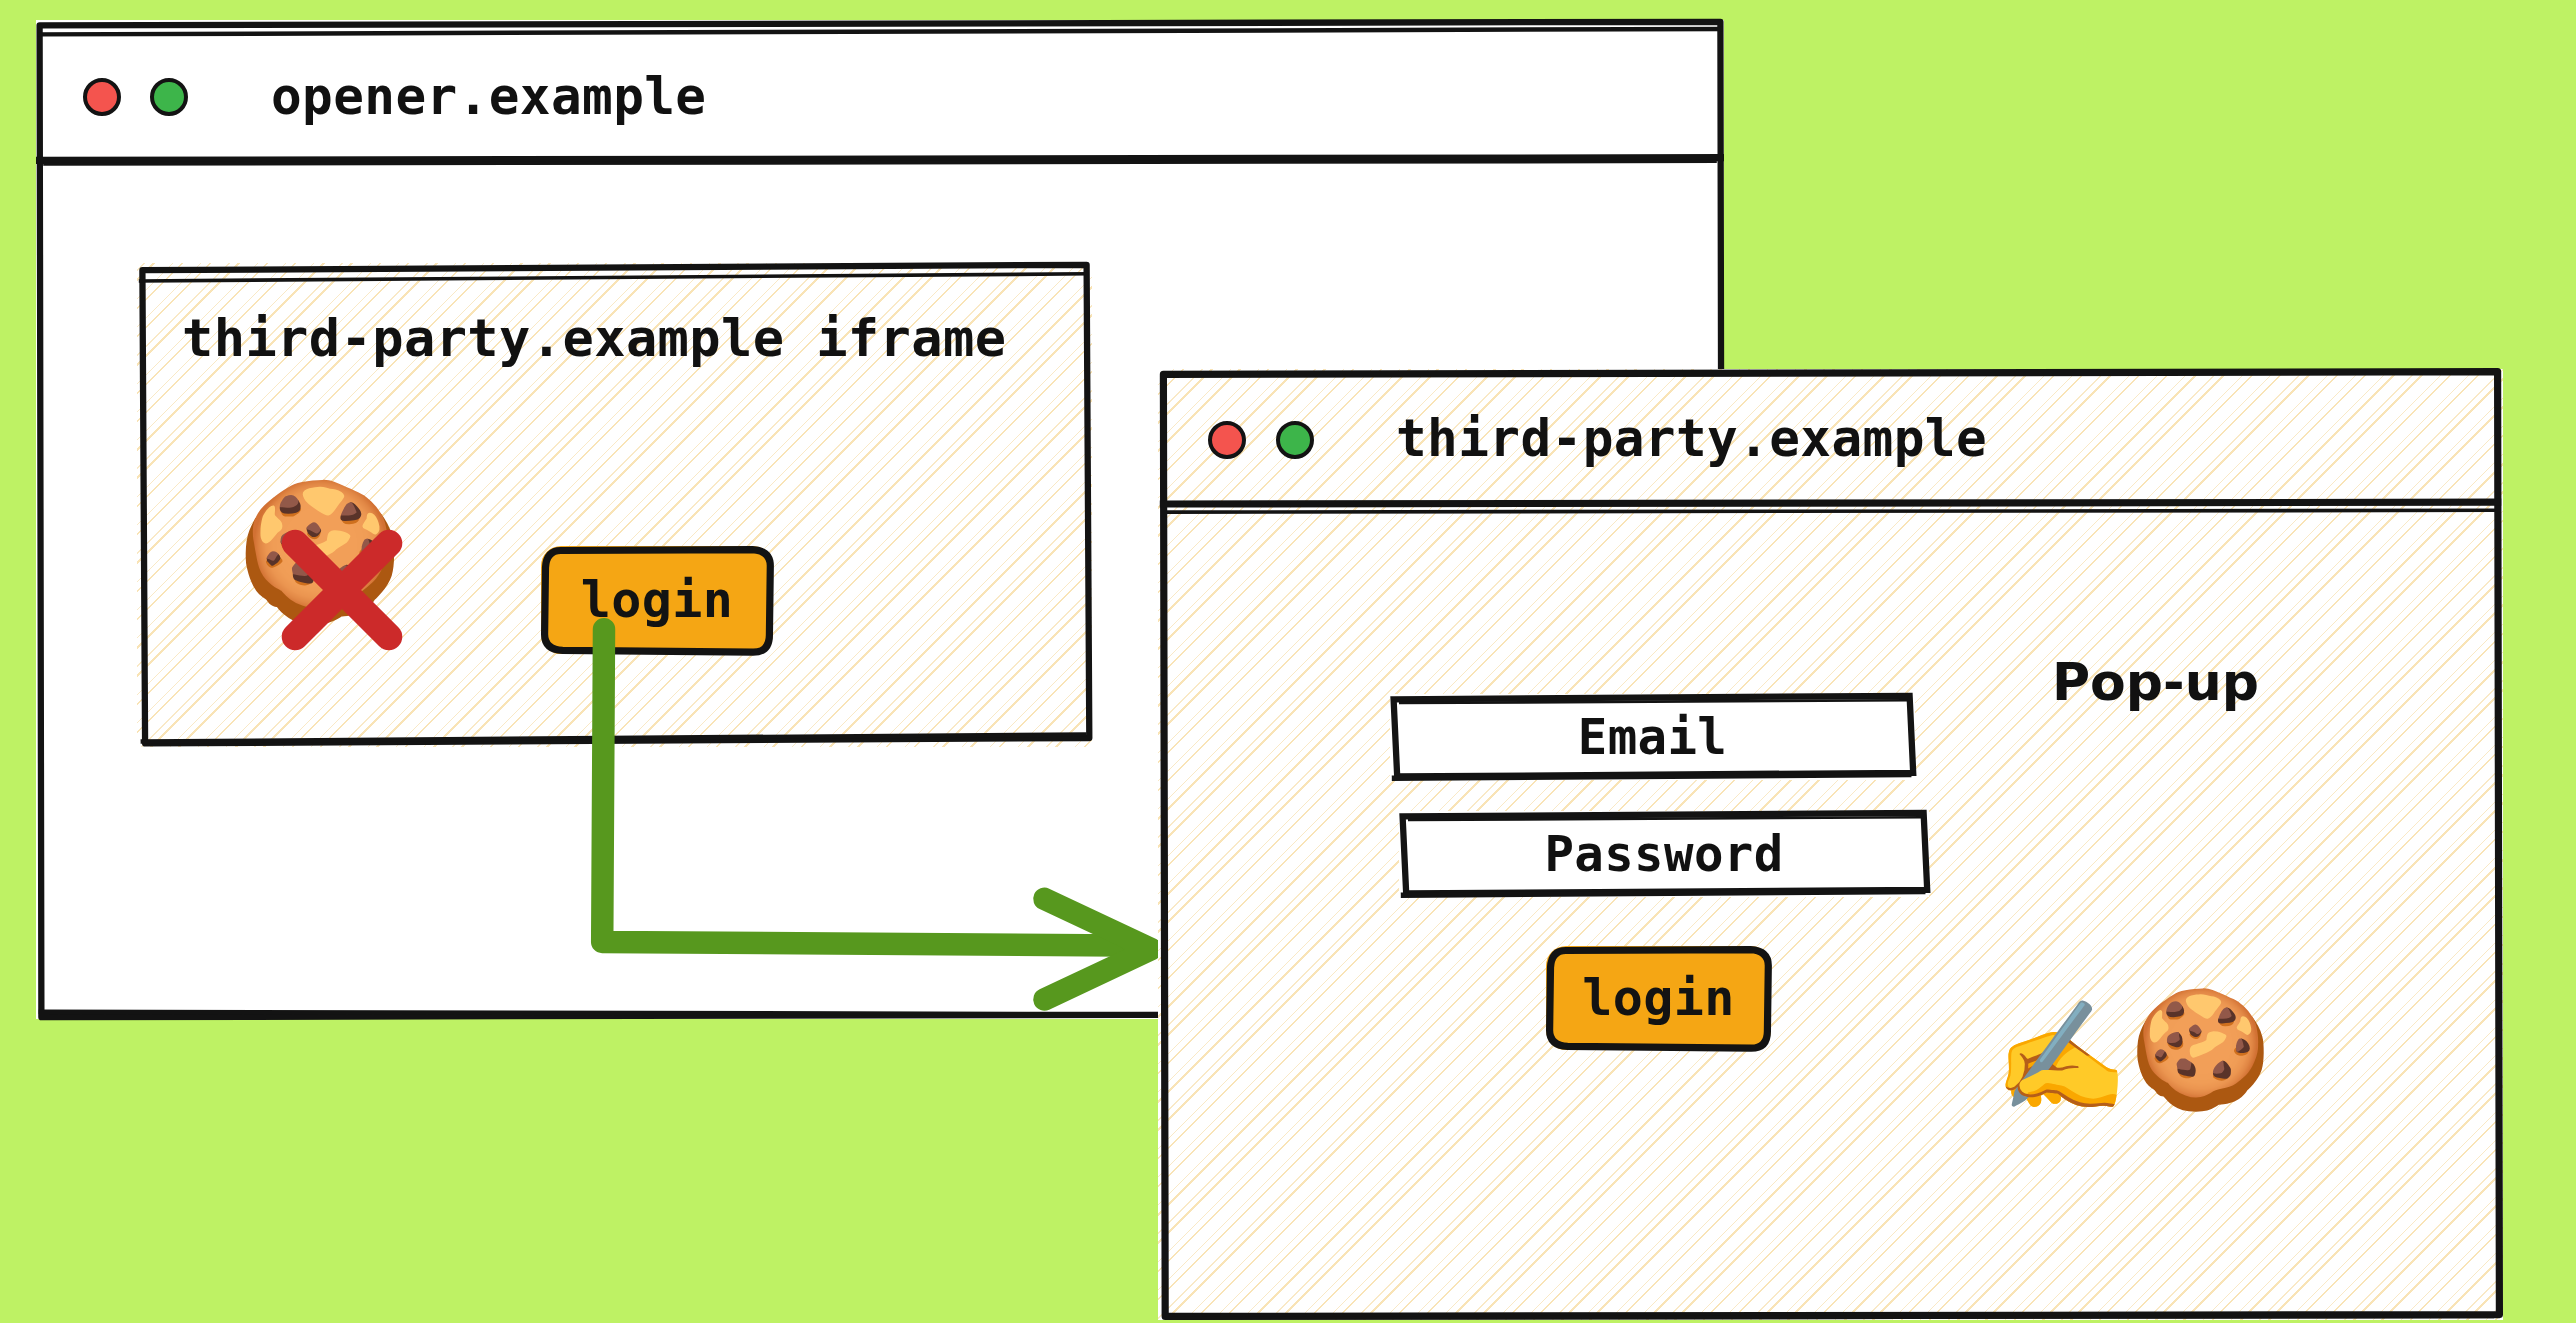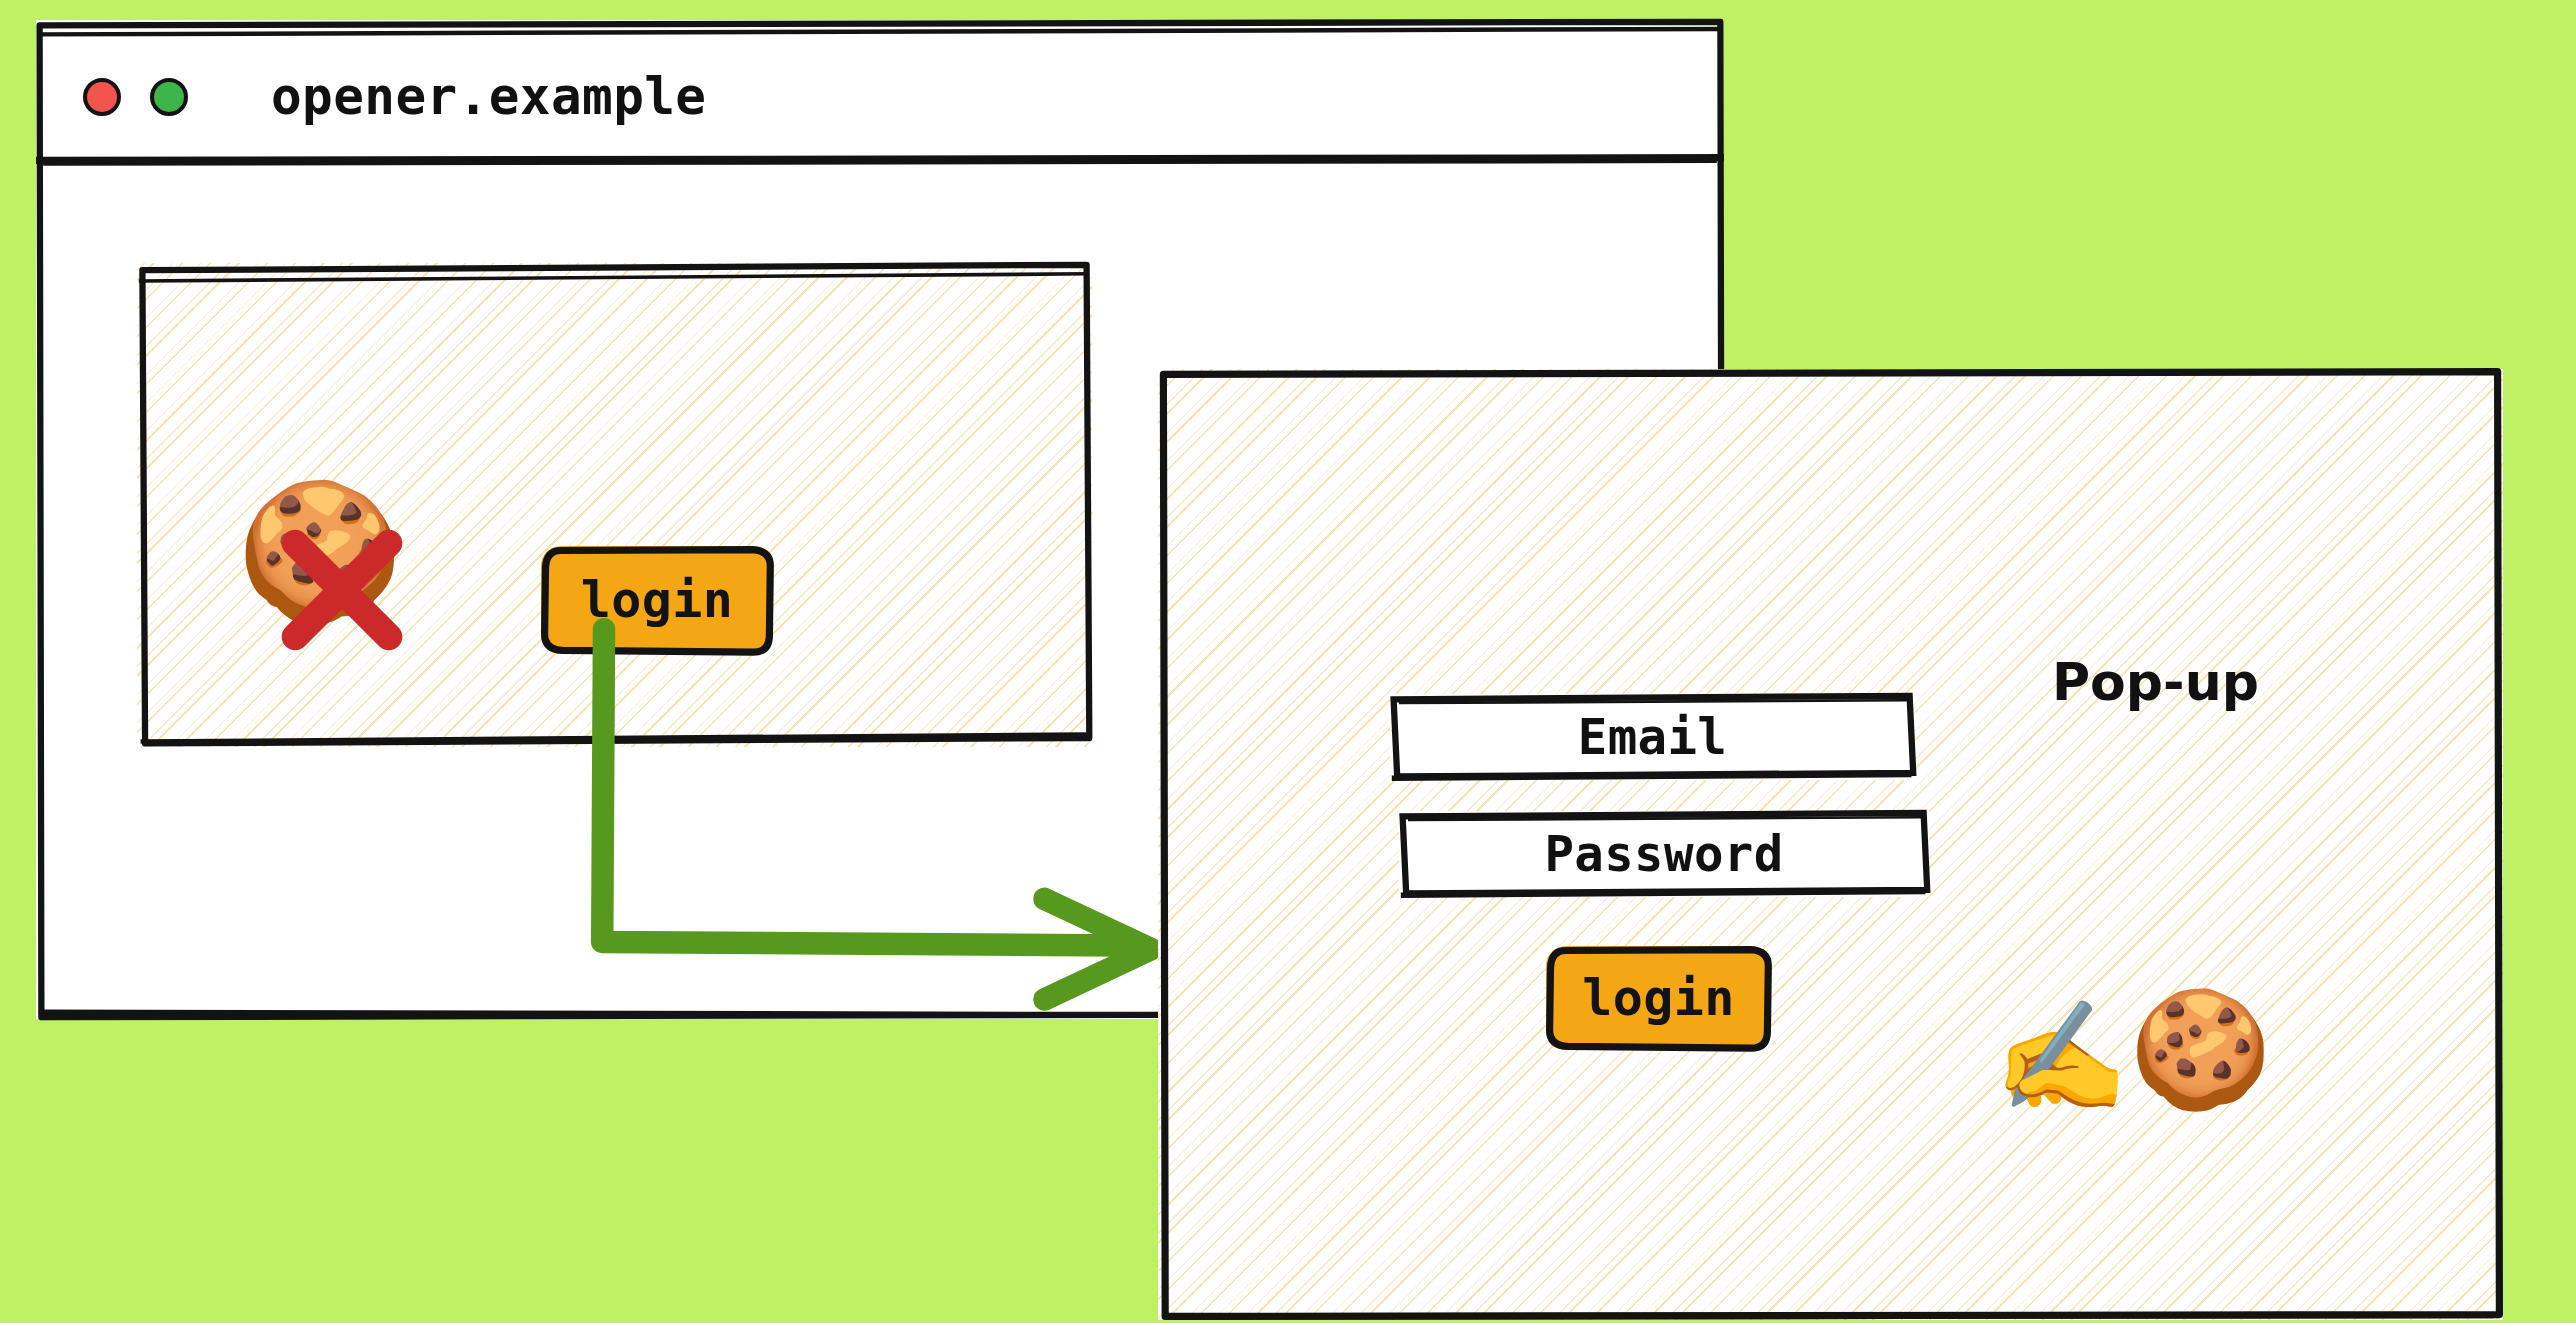--- a/index.html
+++ b/index.html
@@ -285,20 +285,21 @@
     <div id="iframe-box" class="hatched">
 
       <div class="sketch-border">
         <svg viewBox="0 0 1062 538" preserveAspectRatio="none">
           <path d="M6,8 L1056,2 L1059,528 L9,534 Z" fill="none" stroke="#131313" stroke-width="7" stroke-linejoin="round"></path>
           <path d="M2,20 L1058,12" fill="none" stroke="#131313" stroke-width="4"></path>
           <path d="M4,532 L1056,524" fill="none" stroke="#131313" stroke-width="5"></path>
         </svg>
       </div>
 
+      <div id="iframe-title">third-party.example iframe</div>
 
       <div id="cookie-blocked">
         <span class="cookie-emoji">🍪</span>
         <svg id="red-cross" viewBox="0 0 140 140">
           <path d="M18,18 L122,122 M122,18 L18,122" stroke="#CC2A2A" stroke-width="30" stroke-linecap="round"></path>
         </svg>
       </div>
 
       <div id="iframe-login-button">
         <div class="btn-face"></div>
@@ -320,20 +321,31 @@
 
   <div id="popup-window" class="hatched">
 
     <div class="sketch-border">
       <svg viewBox="0 0 1496 1058" preserveAspectRatio="none">
         <path d="M6,6 L1490,3 L1492,1052 L8,1054 Z" fill="none" stroke="#131313" stroke-width="8" stroke-linejoin="round"></path>
         <path d="M14,1056 L1486,1054" fill="none" stroke="#131313" stroke-width="4"></path>
       </svg>
     </div>
 
+    <div id="popup-titlebar">
+      <div class="sketch-border">
+        <svg viewBox="0 0 1496 160" preserveAspectRatio="none">
+          <path d="M2,150 L1494,148" fill="none" stroke="#131313" stroke-width="8"></path>
+          <path d="M10,159 L1488,157" fill="none" stroke="#131313" stroke-width="4"></path>
+        </svg>
+      </div>
+      <span class="dot dot-red" id="popup-dot-red"></span>
+      <span class="dot dot-green" id="popup-dot-green"></span>
+      <div id="popup-title-text">third-party.example</div>
+    </div>
 
     <div class="text-field" id="email-field">
       <div class="field-face"></div>
       <div class="sketch-border">
         <svg viewBox="0 0 584 96" preserveAspectRatio="none">
           <path d="M4,6 L578,2 L582,88 L8,92 Z" fill="none" stroke="#131313" stroke-width="7" stroke-linejoin="miter"></path>
           <path d="M2,94 L580,90" fill="none" stroke="#131313" stroke-width="6"></path>
           <path d="M10,10 L576,7" fill="none" stroke="#131313" stroke-width="3"></path>
         </svg>
       </div>

